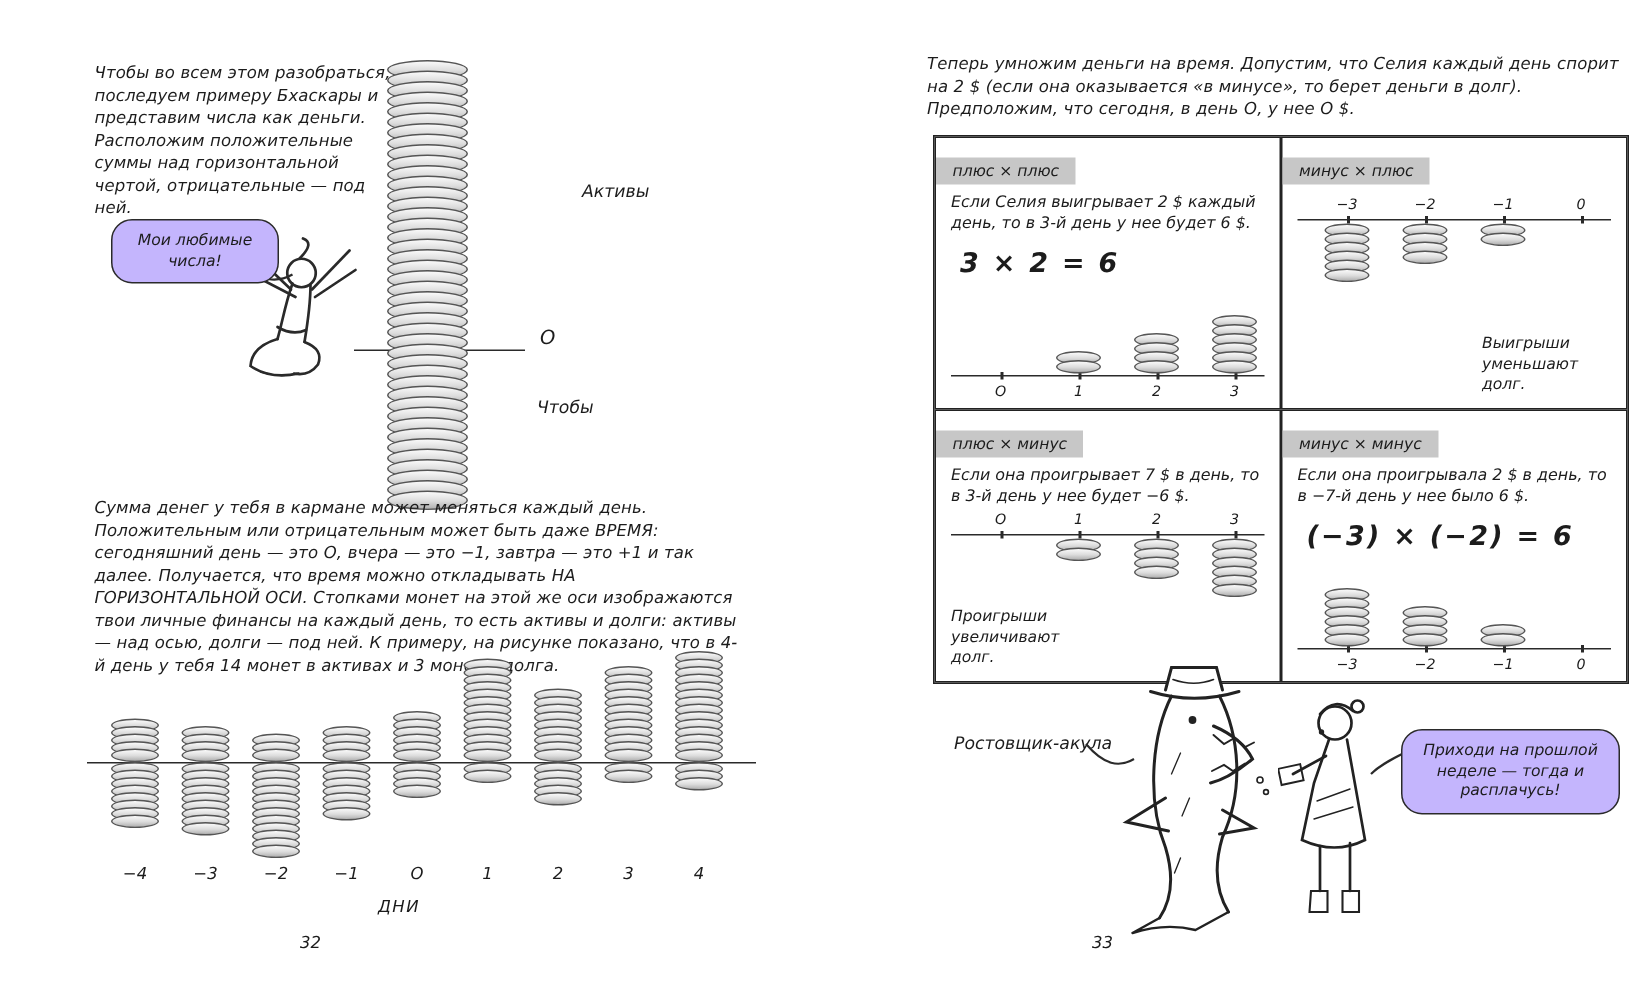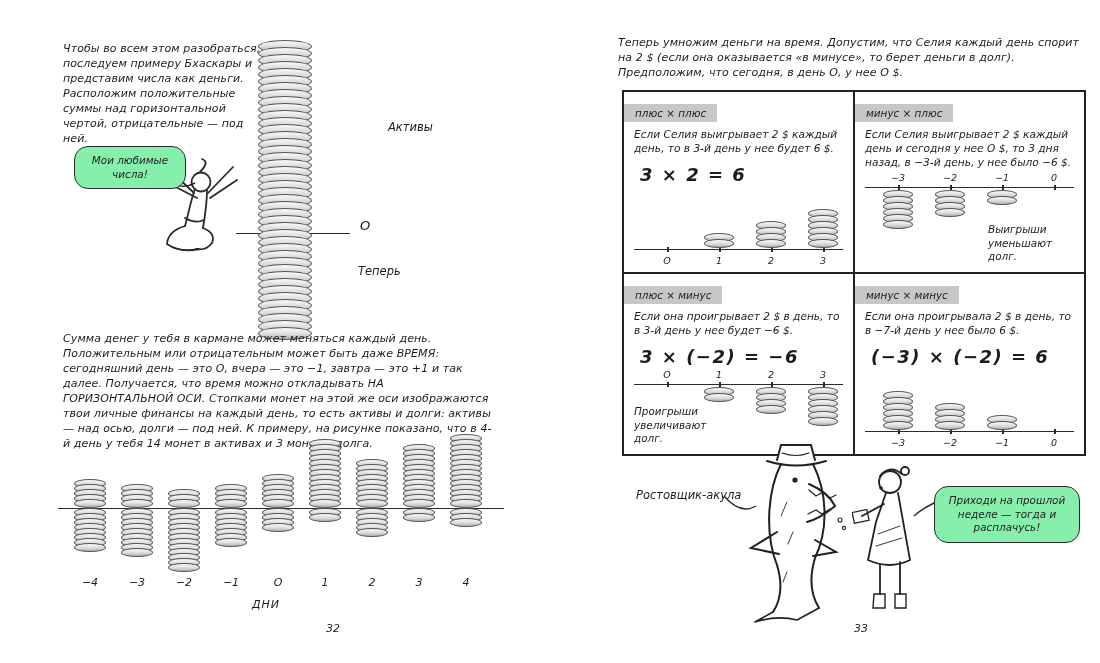--- a/index.html
+++ b/index.html
@@ -1,24 +1,24 @@
 <!DOCTYPE html>
 <html><head>
 <meta charset="utf-8">
 <style>
   html,body{margin:0;padding:0;background:#ffffff;}
   .spread{position:relative;width:1100px;height:663px;background:#fff;overflow:hidden;
           font-family:"DejaVu Sans",sans-serif;font-style:italic;color:#1c1c1c;}
   .abs{position:absolute;}
   .para{font-size:11px;line-height:1.36;letter-spacing:.1px;}
-  .pagenum{font-size:11px;text-align:right;}
+  .pagenum{font-size:11px;text-align:left;}
 
   
   .bubble{position:absolute;border:1.6px solid #2a2a2a;border-radius:14px;padding:7px 9px;
-          font-size:10.4px;line-height:1.3;text-align:center;background:#86efac;z-index:5;}
+          font-size:10.4px;line-height:1.3;text-align:center;background:#c4b5fd;z-index:5;}
 
   
   .coin-stack{display:flex;flex-direction:column;align-items:center;}
   .coin{width:100%;border:1px solid #555;border-radius:50%;box-sizing:border-box;
         background:linear-gradient(180deg,#fafafa 0%,#dcdcdc 55%,#b2b2b2 100%);}
   .coin + .coin{margin-top:var(--ov);}
   .big-stack{--ov:-6px;width:54px;} .big-stack .coin{height:13px;}
   .day-stack{--ov:-4px;width:32px;} .day-stack .coin{height:9px;}
   .mini-stack{--ov:-3px;width:30px;} .mini-stack .coin{height:9px;}
 
@@ -123,21 +123,21 @@
           <div class="coin"></div>
           <div class="coin"></div>
           <div class="coin"></div>
           <div class="coin"></div>
           <div class="coin"></div>
         </div>
       </div>
 
     <div class="abs side-label" style="left:376px;top:120px;margin-left:12px;">Активы</div>
     <div class="abs side-label" style="left:360px;top:218px;font-size:13px;">О</div>
-    <div class="abs side-label" style="left:358px;top:264px;">Теперь</div>
+    <div class="abs side-label" style="left:358px;top:264px;">Чтобы</div>
 
     <div class="abs para" style="left:63px;top:332px;width:432px;">Сумма денег у тебя в кармане может меняться каждый день. Положительным или отрицательным может быть даже ВРЕМЯ: сегодняшний день — это О, вчера — это −1, завтра — это +1 и так далее. Получается, что время можно откладывать НА ГОРИЗОНТАЛЬНОЙ ОСИ. Стопками монет на этой же оси изображаются твои личные финансы на каждый день, то есть активы и долги: активы — над осью, долги — под ней. К примеру, на рисунке показано, что в 4-й день у тебя 14 монет в активах и 3 монеты долга.</div>
 
     <div class="day-chart">
       <div class="axis-line" style="top:80px;"></div>
     <div class="coin-stack day-stack" style="position: absolute; left: 16px; bottom: 92px;">
           <div class="coin"></div>
           <div class="coin"></div>
           <div class="coin"></div>
           <div class="coin"></div>
@@ -346,21 +346,20 @@
               <div class="coin"></div>
               <div class="coin"></div>
               <div class="coin"></div>
               <div class="coin"></div>
             </div>
           </div>
       </div>
 
       <div class="quad-cell">
         <div class="cell-badge">минус × плюс</div>
-        <div class="cell-text">Если Селия выигрывает 2 $ каждый день и сегодня у нее О $, то 3 дня назад, в −3-й день, у нее было −6 $.</div>
         <div class="mini-chart axis-top">
             <div class="axis-line" style="top: 15px;"></div>
             <div class="tick-mark" style="left: 33px; top: 13px;"></div>
             <div class="tick-label" style="left: 18px; width: 30px; top: 0px;">−3</div>
             <div class="tick-mark" style="left: 85px; top: 13px;"></div>
             <div class="tick-label" style="left: 70px; width: 30px; top: 0px;">−2</div>
             <div class="tick-mark" style="left: 137px; top: 13px;"></div>
             <div class="tick-label" style="left: 122px; width: 30px; top: 0px;">−1</div>
             <div class="tick-mark" style="left: 189px; top: 13px;"></div>
             <div class="tick-label" style="left: 174px; width: 30px; top: 0px;">0</div>
@@ -381,22 +380,21 @@
             <div class="coin-stack mini-stack" style="position: absolute; left: 122px; top: 18px;">
               <div class="coin"></div>
               <div class="coin"></div>
             </div>
           </div>
         <div class="cell-caption caption-right">Выигрыши уменьшают долг.</div>
       </div>
 
       <div class="quad-cell">
         <div class="cell-badge">плюс × минус</div>
-        <div class="cell-text">Если она проигрывает 2 $ в день, то в 3-й день у нее будет −6 $.</div>
-        <div class="cell-eq">3 × (−2) = −6</div>
+        <div class="cell-text">Если она проигрывает 7 $ в день, то в 3-й день у нее будет −6 $.</div>
         <div class="mini-chart axis-top">
             <div class="axis-line" style="top: 15px;"></div>
             <div class="tick-mark" style="left: 33px; top: 13px;"></div>
             <div class="tick-label" style="left: 18px; width: 30px; top: 0px;">О</div>
             <div class="tick-mark" style="left: 85px; top: 13px;"></div>
             <div class="tick-label" style="left: 70px; width: 30px; top: 0px;">1</div>
             <div class="tick-mark" style="left: 137px; top: 13px;"></div>
             <div class="tick-label" style="left: 122px; width: 30px; top: 0px;">2</div>
             <div class="tick-mark" style="left: 189px; top: 13px;"></div>
             <div class="tick-label" style="left: 174px; width: 30px; top: 0px;">3</div>

